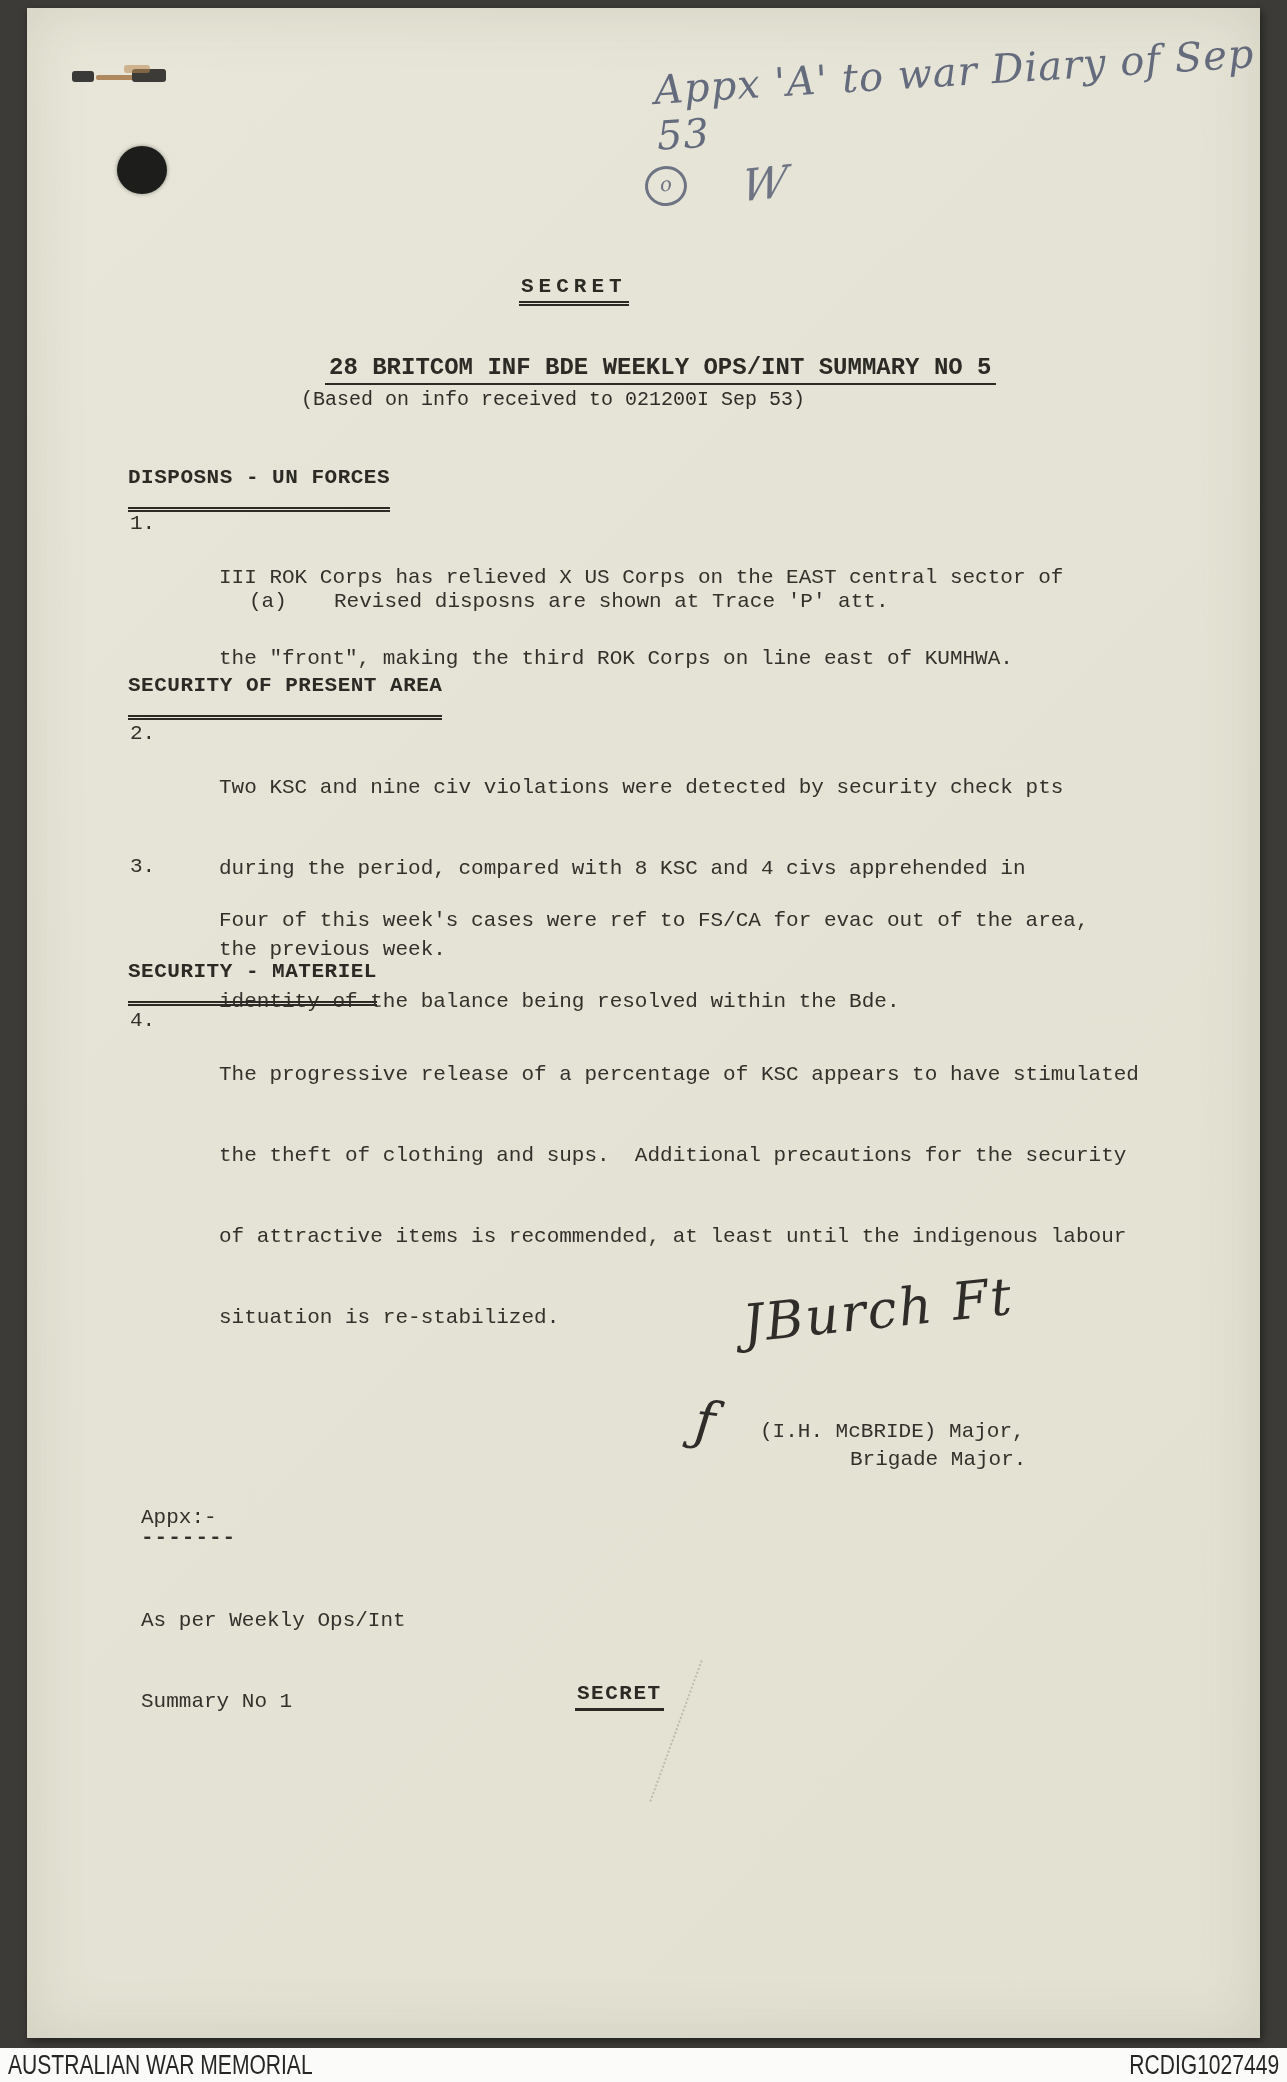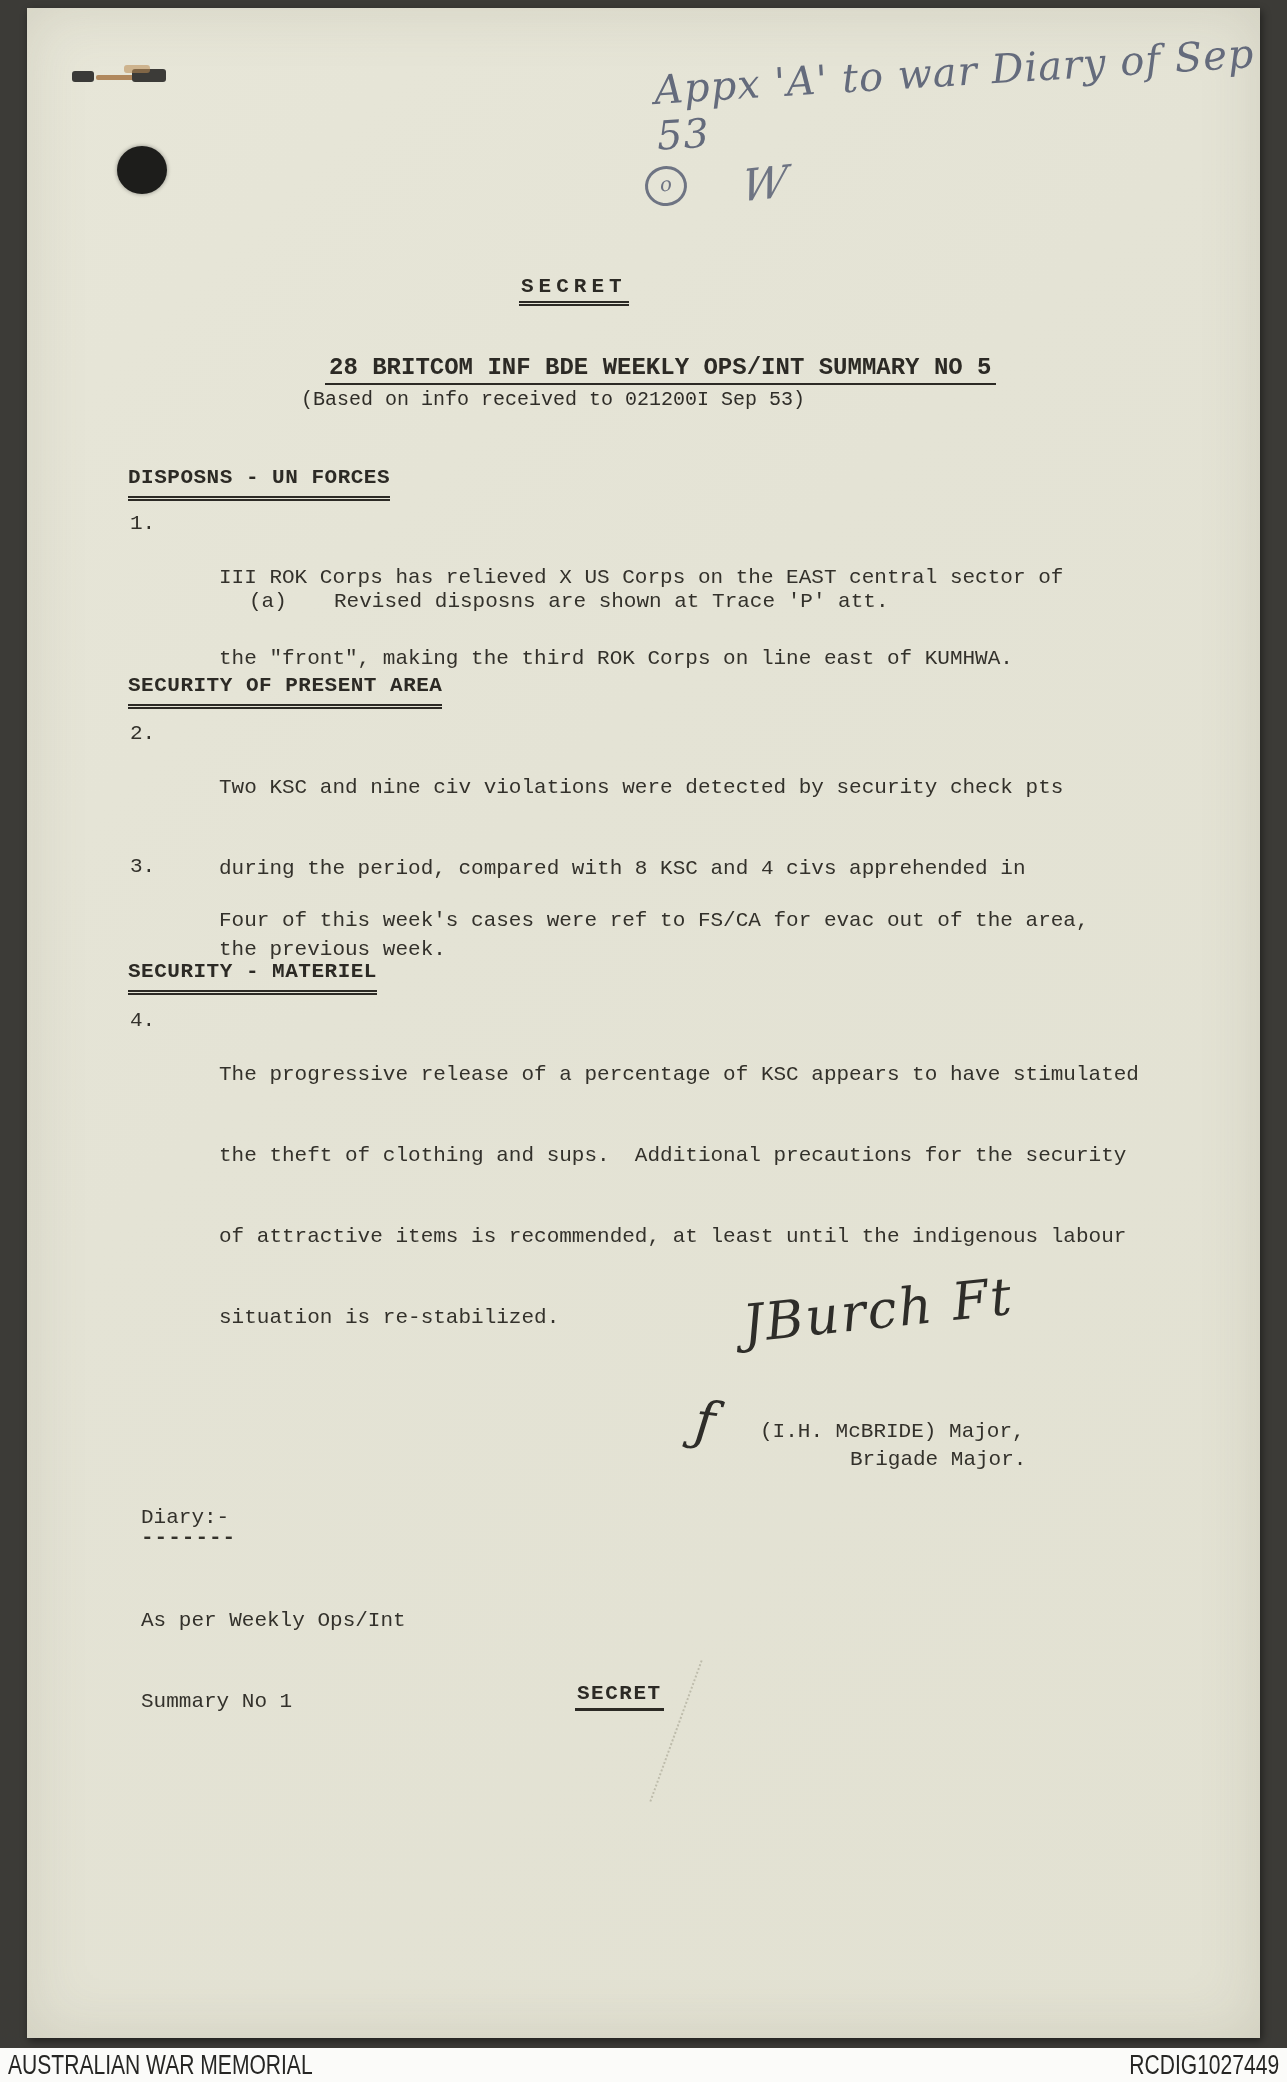--- a/index.html
+++ b/index.html
@@ -15,21 +15,21 @@
   }
   .typed{
     font-family:"Liberation Mono","DejaVu Sans Mono",monospace;
     color:#33312b;white-space:pre;position:absolute;
     font-size:21px;line-height:27px;
   }
   .typed-block{position:absolute;font-family:"Liberation Mono","DejaVu Sans Mono",monospace;
     color:#33312b;white-space:pre;font-size:21px;line-height:27px;}
   .typed-block div{height:27px;}
   .heading{font-weight:bold;letter-spacing:.5px;color:#2c2a25;
-    border-bottom:5px double #2c2a25;padding-bottom:5px;}
+    border-bottom:5px double #2c2a25;padding-bottom:16px;}
   .secret{font-weight:bold;color:#2c2a25;}
   .hand{font-family:"DejaVu Serif","Liberation Serif",serif;font-style:italic;position:absolute;}
   .footer-bar{
     position:absolute;left:0;bottom:0;width:1287px;height:34px;background:#fbfbf9;
   }
   .footer-text{
     position:absolute;top:2px;font-size:27px;color:#262624;
     font-family:"Liberation Sans",sans-serif;letter-spacing:0px;
   }
   .crease{position:absolute;border-left:2px dotted #b5b3a2;opacity:.8;}
@@ -72,38 +72,39 @@
   <div class="typed" style="left:103px;top:712px;">2.</div>
   <div class="typed-block" style="left:192px;top:712px;">
     <div>Two KSC and nine civ violations were detected by security check pts</div>
     <div>during the period, compared with 8 KSC and 4 civs apprehended in</div>
     <div>the previous week.</div>
   </div>
 
   <div class="typed" style="left:103px;top:845px;">3.</div>
   <div class="typed-block" style="left:192px;top:845px;">
     <div>Four of this week's cases were ref to FS/CA for evac out of the area,</div>
+    <div>identity of the balance being resolved within the Bde.</div>
   </div>
 
   <div class="typed heading" style="left:101px;top:950px;">SECURITY - MATERIEL</div>
 
   <div class="typed" style="left:103px;top:999px;">4.</div>
   <div class="typed-block" style="left:192px;top:999px;">
     <div>The progressive release of a percentage of KSC appears to have stimulated</div>
     <div>the theft of clothing and sups.  Additional precautions for the security</div>
     <div>of attractive items is recommended, at least until the indigenous labour</div>
     <div>situation is re-stabilized.</div>
   </div>
 
   <div class="hand" style="left:715px;top:1272px;font-size:52px;color:#2e2d29;transform:rotate(-6deg);letter-spacing:2px;">JBurch Ft</div>
   <div class="hand" style="left:668px;top:1382px;font-size:54px;color:#2e2d29;transform:rotate(6deg);">ƒ</div>
   <div class="typed" style="left:733px;top:1410px;text-align:right;">(I.H. McBRIDE) Major,</div>
   <div class="typed" style="left:823px;top:1438px;">Brigade Major.</div>
 
-  <div class="typed" style="left:114px;top:1496px;">Diary:-</div>
+  <div class="typed" style="left:114px;top:1496px;">Appx:-</div>
   <div class="typed" style="left:114px;top:1516px;font-weight:bold;letter-spacing:1px;">-------</div>
   <div class="typed-block" style="left:114px;top:1545px;">
     <div>As per Weekly Ops/Int</div>
     <div>Summary No 1</div>
   </div>
 
   <div class="typed secret" style="left:548px;top:1672px;letter-spacing:1.5px;border-bottom:3px solid #2c2a25;padding:0 2px 1px 2px;">SECRET</div>
 
   <div class="crease" style="left:648px;top:1648px;height:150px;transform:rotate(20deg);"></div>
 

